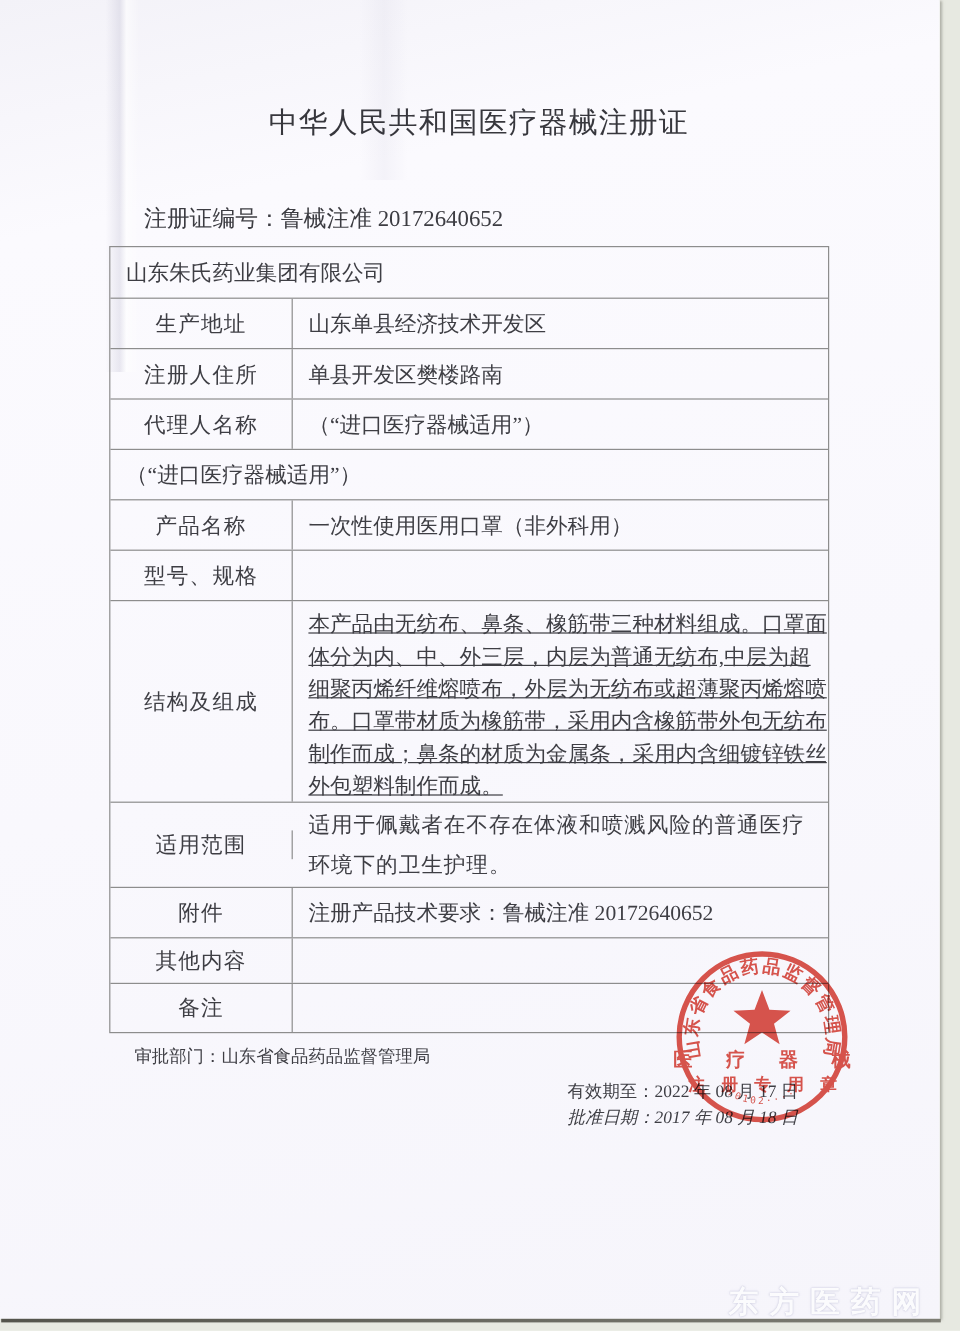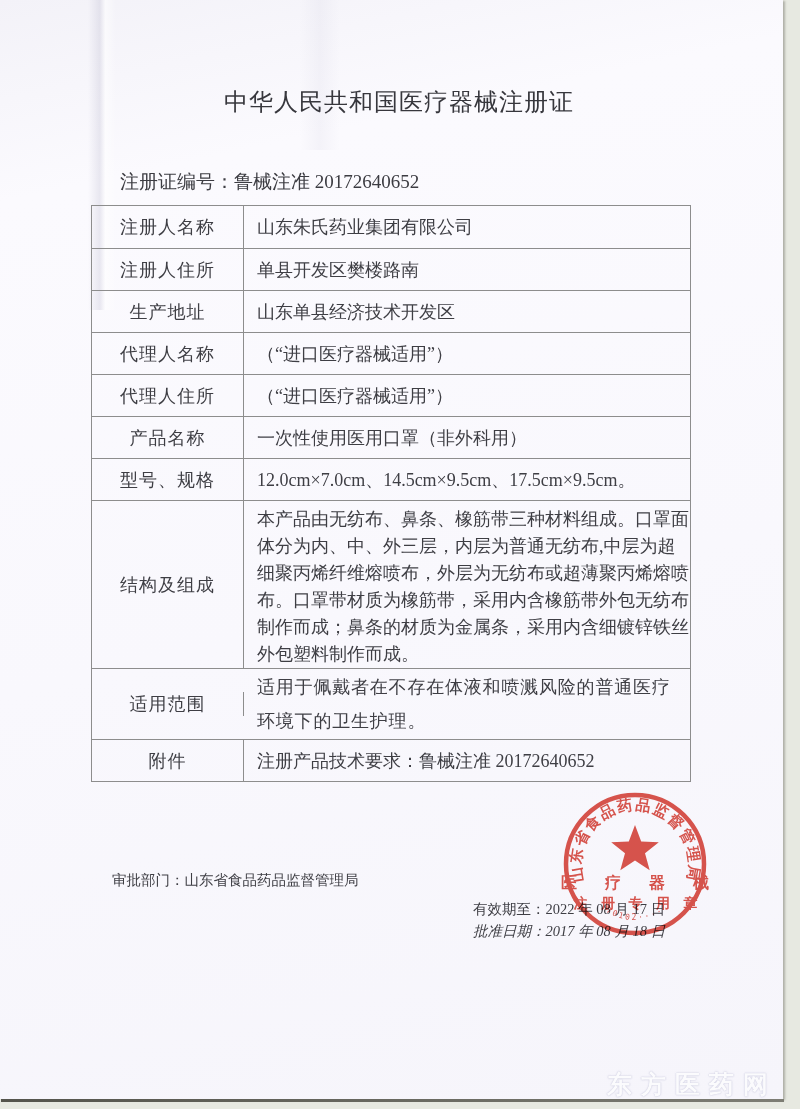--- a/index.html
+++ b/index.html
@@ -46,21 +46,21 @@
   .r11{height:41px;}
   .tl{
     width:152px;flex:0 0 152px;border-right:1px solid #8d8d8d;box-sizing:border-box;
     display:flex;align-items:center;justify-content:center;
     font-size:18px;letter-spacing:1px;color:#3e3e44;
   }
   .tv{
     flex:1;display:flex;align-items:center;box-sizing:border-box;
     padding-left:13px;padding-right:1px;font-size:18px;color:#3e3e44;
   }
-  .r7 .tv{align-items:flex-end;padding-top:7px;}
+  .r7 .tv{align-items:center;padding-top:7px;text-decoration:underline;}
   .r7 .tv span{display:block;line-height:27px;}
   .r8 .tv span{display:block;line-height:34px;letter-spacing:0.8px;}
   .footer-left{position:absolute;left:112px;top:871px;font-size:14.5px;color:#3e3e44;white-space:nowrap;font-family:Liberation Mono, monospace;}
   .footer-date1{position:absolute;left:473px;top:922px;font-size:14.5px;color:#3e3e44;white-space:nowrap;font-style:italic;}
   .footer-date2{position:absolute;left:473px;top:900px;font-size:14.5px;color:#3e3e44;white-space:nowrap;}
   .seal{
     position:absolute;left:555px;top:784px;width:160px;height:160px;
     mix-blend-mode:multiply;opacity:.85;
   }
   .watermark{
@@ -77,73 +77,64 @@
 <div class="paper">
   <div class="crease1"></div>
   <div class="crease2"></div>
 
   <div class="title">中华人民共和国医疗器械注册证</div>
 
   <div class="certline"><span>注册证编号：</span><span>鲁械注准 20172640652</span></div>
 
   <div class="table">
     <div class="tr h42">
+      <div class="tv">
+          <span>山东朱氏药业集团有限公司</span>
+        </div>
+    </div>
+    <div class="tr h42">
       <div class="tl">
-          <span>注册人名称</span>
+          <span>生产地址</span>
         </div>
       <div class="tv">
-          <span>山东朱氏药业集团有限公司</span>
+          <span>山东单县经济技术开发区</span>
         </div>
     </div>
     <div class="tr h42">
       <div class="tl">
           <span>注册人住所</span>
         </div>
       <div class="tv">
           <span>单县开发区樊楼路南</span>
         </div>
     </div>
     <div class="tr h42">
       <div class="tl">
-          <span>生产地址</span>
-        </div>
-      <div class="tv">
-          <span>山东单县经济技术开发区</span>
-        </div>
-    </div>
-    <div class="tr h42">
-      <div class="tl">
           <span>代理人名称</span>
         </div>
       <div class="tv">
           <span>（“进口医疗器械适用”）</span>
         </div>
     </div>
     <div class="tr h42">
-      <div class="tl">
-          <span>代理人住所</span>
-        </div>
       <div class="tv">
           <span>（“进口医疗器械适用”）</span>
         </div>
     </div>
     <div class="tr h42">
       <div class="tl">
           <span>产品名称</span>
         </div>
       <div class="tv">
           <span>一次性使用医用口罩（非外科用）</span>
         </div>
     </div>
     <div class="tr h42">
       <div class="tl">
           <span>型号、规格</span>
-        </div>
-      <div class="tv">
-          <span>12.0cm×7.0cm、14.5cm×9.5cm、17.5cm×9.5cm。</span>
         </div>
     </div>
     <div class="tr r7">
       <div class="tl">
           <span>结构及组成</span>
         </div>
       <div class="tv">
           <span>本产品由无纺布、鼻条、橡筋带三种材料组成。口罩面体分为内、中、外三层，内层为普通无纺布,中层为超细聚丙烯纤维熔喷布，外层为无纺布或超薄聚丙烯熔喷布。口罩带材质为橡筋带，采用内含橡筋带外包无纺布制作而成；鼻条的材质为金属条，采用内含细镀锌铁丝外包塑料制作而成。</span>
         </div>
     </div>
@@ -154,20 +145,36 @@
       <div class="tv">
           <span>适用于佩戴者在不存在体液和喷溅风险的普通医疗环境下的卫生护理。</span>
         </div>
     </div>
     <div class="tr h42">
       <div class="tl">
           <span>附件</span>
         </div>
       <div class="tv">
           <span>注册产品技术要求：鲁械注准 20172640652</span>
+        </div>
+    </div>
+    <div class="tr r10">
+      <div class="tl">
+          <span>其他内容</span>
+        </div>
+      <div class="tv">
+          <span></span>
+        </div>
+    </div>
+    <div class="tr r11">
+      <div class="tl">
+          <span>备注</span>
+        </div>
+      <div class="tv">
+          <span></span>
         </div>
     </div>
   </div>
 
   <div class="footer-left"><span>审批部门：</span><span>山东省食品药品监督管理局</span></div>
   <div class="footer-date1"><span>批准日期：</span><span>2017 年 08 月 18 日</span></div>
   <div class="footer-date2"><span>有效期至：</span><span>2022 年 08 月 17 日</span></div>
 
   <svg class="seal" viewBox="0 0 160 160" xmlns="http://www.w3.org/2000/svg">
     <defs>

